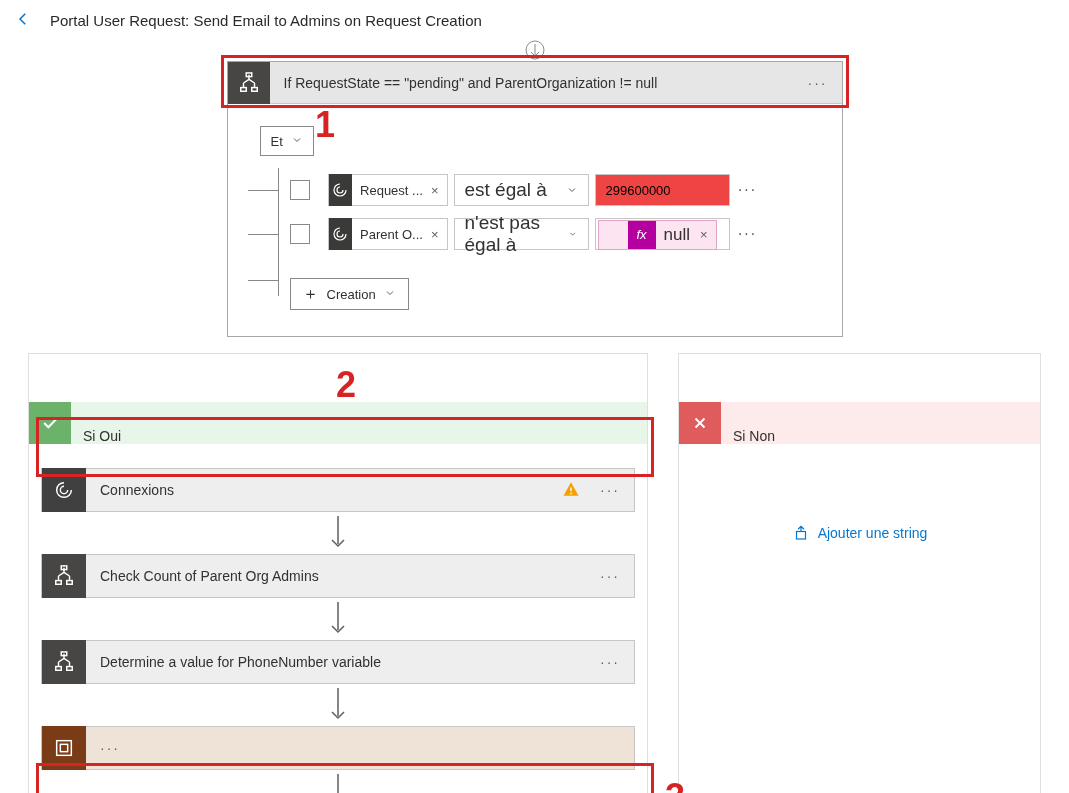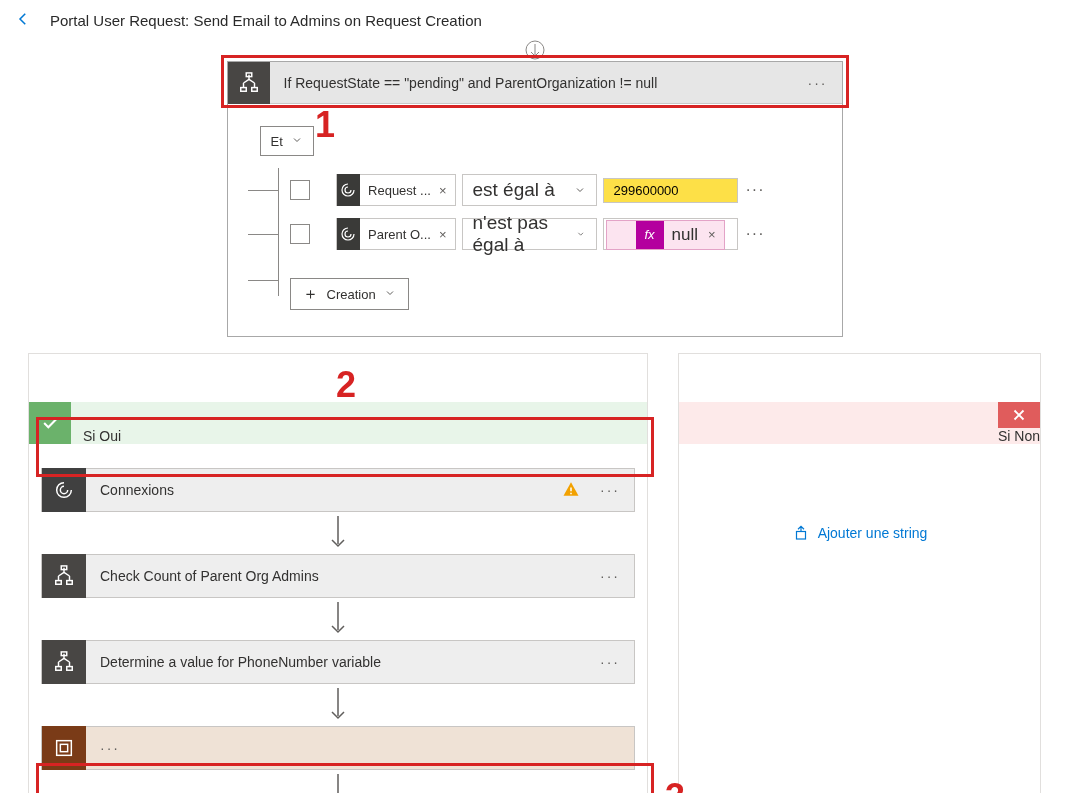--- a/index.html
+++ b/index.html
@@ -34,44 +34,44 @@
   .chev { margin-left: 8px; color: #605e5c; }
 
   .tree { position: relative; margin-left: 6px; }
   .tree-line { position: absolute; left: 12px; top: -6px; width: 1px; height: 128px; background: #8a8886; }
 
   .row { display: flex; align-items: center; margin-top: 12px; position: relative; }
   .row .h-line { position: absolute; left: -18px; top: 16px; width: 30px; height: 1px; background: #8a8886; }
   .row-left-pad { width: 24px; }
   .checkbox { width: 20px; height: 20px; border: 1px solid #8a8886; margin-right: 18px; background: #fff; cursor: pointer; }
 
-  .token { display: inline-flex; align-items: center; height: 32px; border: 1px solid #c8c6c4; background: #fff; margin-left: 8px; }
+  .token { display: inline-flex; align-items: center; height: 32px; border: 1px solid #c8c6c4; background: #fff; }
   .token-icon { width: 28px; height: 32px; background: #3a3a38; display: flex; align-items: center; justify-content: center; color: #fff; }
   .token-text { padding: 0 8px; font-size: 13px; white-space: nowrap; }
   .token-x { color: #605e5c; padding-right: 8px; cursor: pointer; font-size: 13px; }
   .token.w1 { width: 120px; }
 
   .op-select { display: inline-flex; align-items: center; justify-content: space-between; height: 32px; border: 1px solid #c8c6c4; padding: 0 10px; margin: 0 6px; width: 135px; font-size: 19px; background: #fff; cursor: pointer; }
-  .val-input { height: 25px; border: 1px solid #c8c6c4; padding: 0 10px; width: 135px; font-size: 13px; background: #fde047; }
+  .val-input { height: 32px; border: 1px solid #c8c6c4; padding: 0 10px; width: 135px; font-size: 13px; background: #ef4444; }
 
   .fx-token { display: inline-flex; align-items: center; height: 30px; border: 1px solid #e3a3c7; background: #fce4f0; margin: 1px 0 0 0; }
   .fx-badge { width: 28px; height: 28px; background: #b4009e; color: #fff; display: flex; align-items: center; justify-content: center; font-style: italic; font-size: 13px; margin-left: 29px; }
   .fx-text { padding: 0 10px 0 8px; font-size: 17px; }
   .fx-wrap { width: 135px; height: 32px; border: 1px solid #c8c6c4; display: inline-flex; align-items: center; padding-left: 2px; background:#fff;}
 
   .add-btn { display: inline-flex; align-items: center; border: 1px solid #8a8886; height: 32px; padding: 0 12px; margin-left: 24px; margin-top: 14px; background: #fff; cursor: pointer; font-size: 13px; }
   .add-btn .plus { margin-right: 8px; font-size: 16px; }
 
   
   .branches { display: flex; justify-content: space-between; margin: 16px 28px 0 28px; gap: 30px; }
   .branch { flex: 1; border: 1px solid #e1dfdd; background: #fff; min-height: 170px; position: relative; }
   .branch-left { max-width: 620px; }
   .branch-header { display: flex; align-items: flex-end; height: 42px; margin-top: 48px; }
   .yes-hd { background: #e8f5e9; }
-  .no-hd  { background: #fdeaea; flex-direction: column; }
+  .no-hd  { background: #fdeaea; }
   .branch-icon { width: 42px; height: 42px; display: flex; align-items: center; justify-content: center; }
   .yes-icon { background: #6bb26b; color: #fff; }
   .no-icon  { background: #e05c5c; color: #fff; }
   .branch-title { padding-left: 12px; font-size: 14px; }
   .add-action { display: flex; align-items: center; justify-content: center; color: #0078d4; gap: 8px; padding: 80px 0 24px; cursor: pointer; font-size: 14px; }
   .add-action svg { width: 18px; height: 18px; }
 
   .step-list { padding: 24px 12px 20px; position: relative; }
   .step { display: flex; align-items: center; height: 44px; border: 1px solid #c8c6c4; background: #eeeeee; margin: 0 auto; width: 594px; }
   .step .step-icon { width: 44px; height: 44px; display: flex; align-items: center; justify-content: center; color: #fff; }

